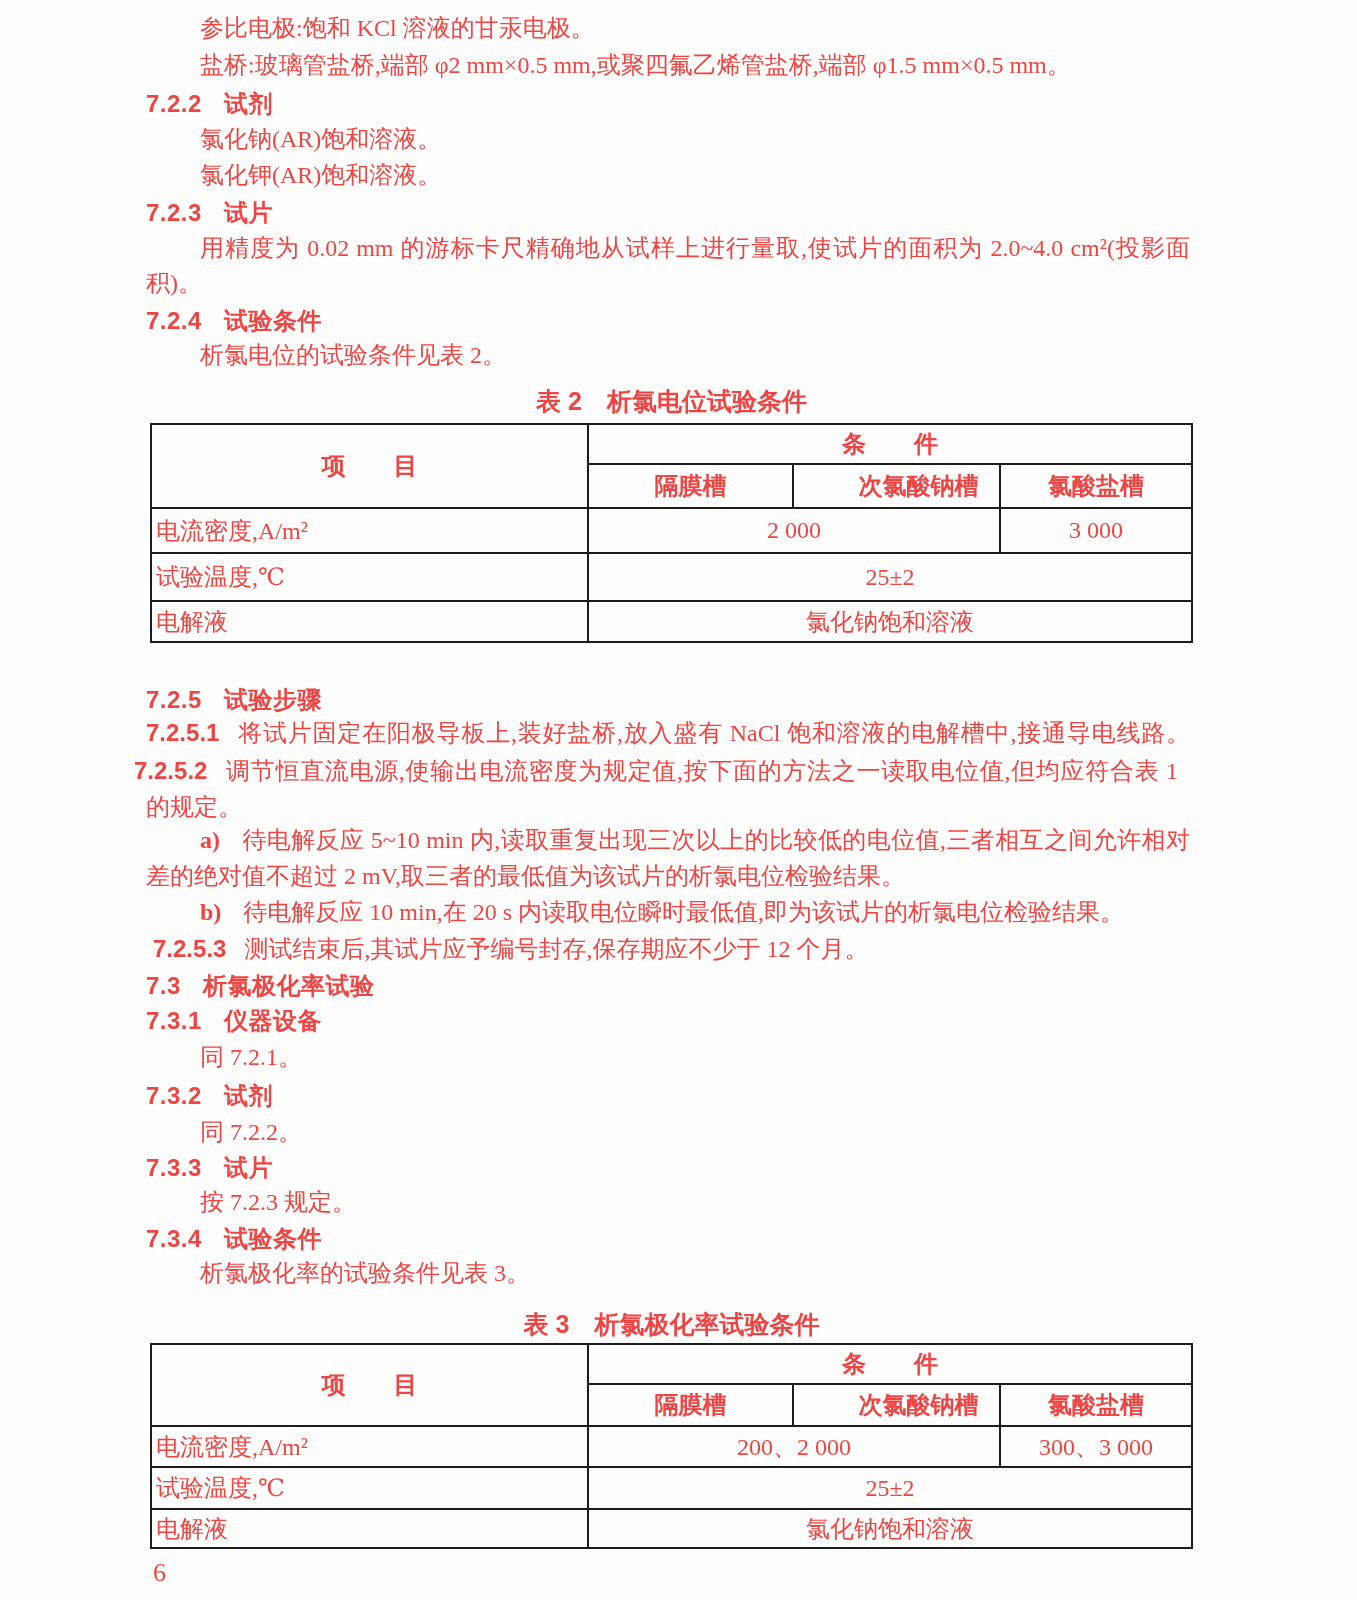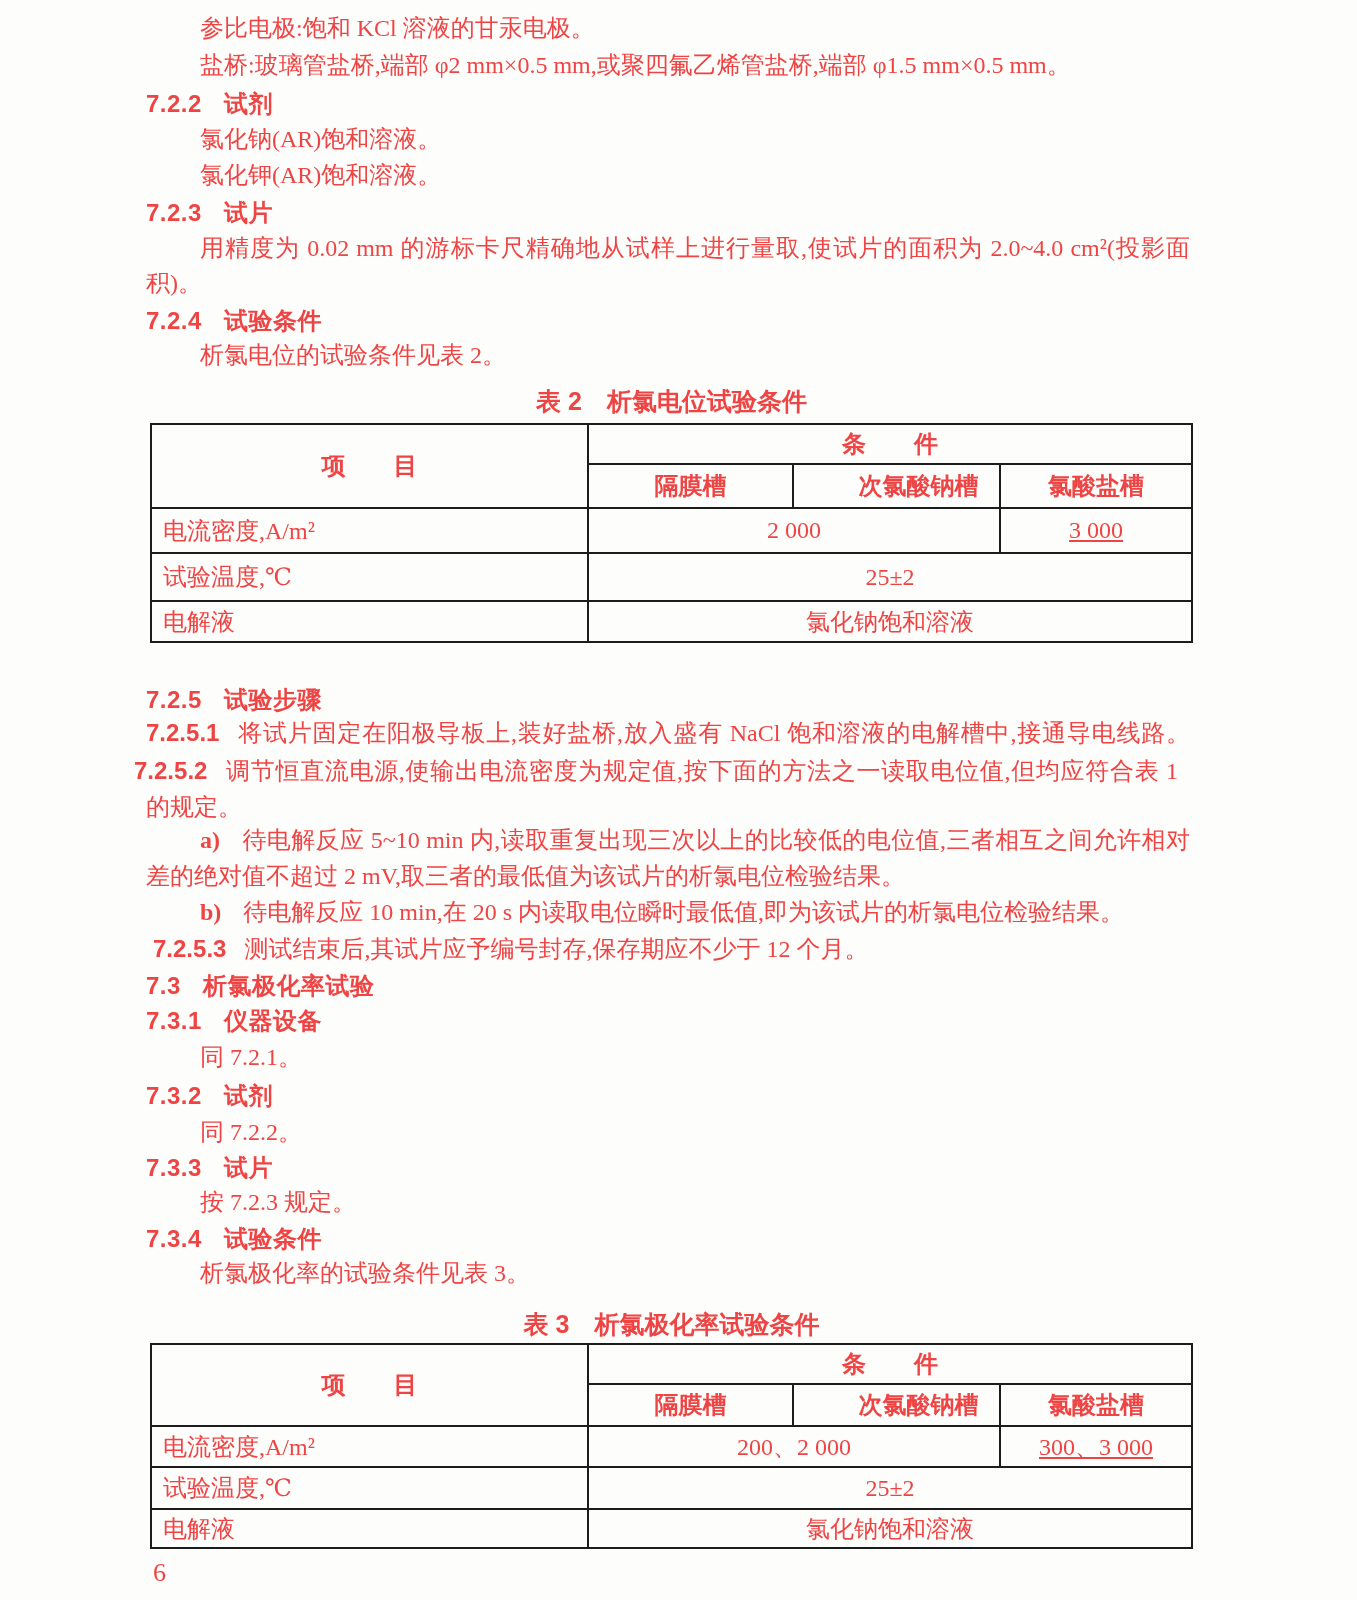--- a/index.html
+++ b/index.html
@@ -61,26 +61,26 @@
   .bb{border-bottom:2px solid #1c1c1c;}
   .br{border-right:2px solid #1c1c1c;}
   .bt{border-top:2px solid #1c1c1c;}
   .c-item{grid-column:1;grid-row:1/3;}
   .c-cond{grid-column:2/5;grid-row:1;}
   .c-sub1{grid-column:2;grid-row:2;}
   .c-sub2{grid-column:3;grid-row:2;padding-left:44px;}
   .c-sub3{grid-column:4;grid-row:2;}
   .r1l{grid-column:1;grid-row:3;}
   .r1m{grid-column:2/4;grid-row:3;}
-  .r1c{grid-column:4;grid-row:3;text-decoration:underline;}
+  .r1c{grid-column:4;grid-row:3;}
   .r2l{grid-column:1;grid-row:4;}
   .r2v{grid-column:2/5;grid-row:4;}
   .r3l{grid-column:1;grid-row:5;}
   .r3v{grid-column:2/5;grid-row:5;}
-  .lab{justify-content:flex-start;padding-left:11px;}
+  .lab{justify-content:flex-start;padding-left:4px;}
   .thead{
     font-family:"Liberation Sans","DejaVu Sans",sans-serif;
     font-weight:bold;
   }
   .pagenum{
     position:absolute;left:153px;top:1558px;
     font-size:26px;
   }
 </style>
 </head>

